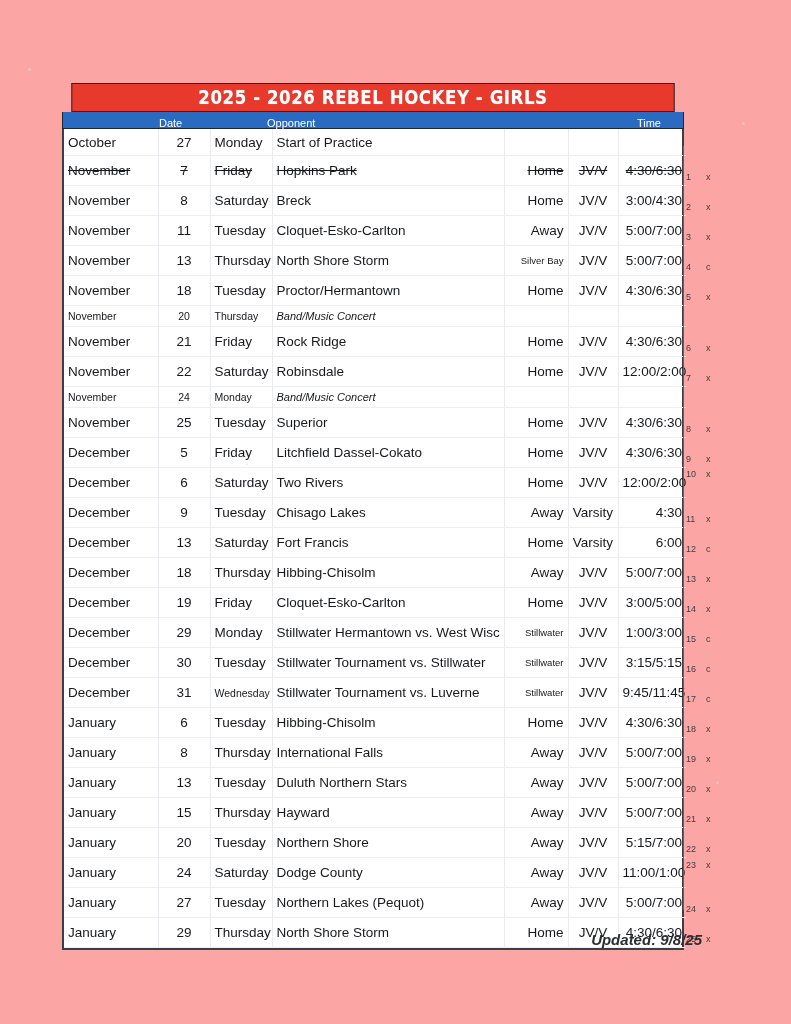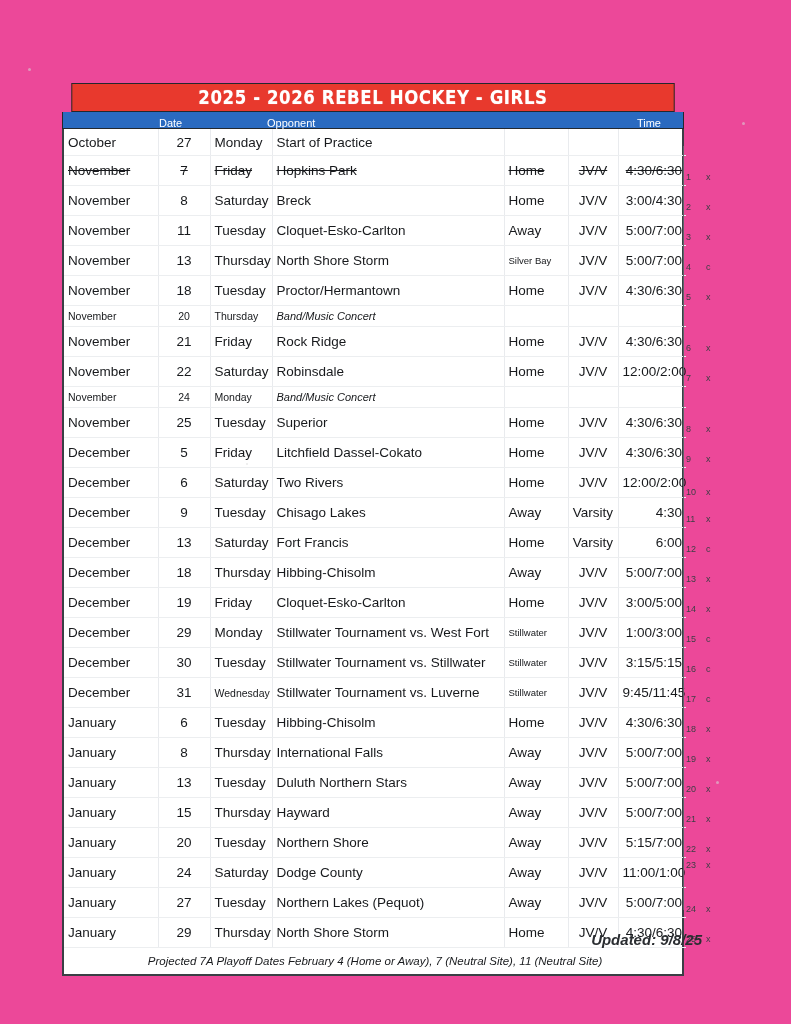--- a/index.html
+++ b/index.html
@@ -14,21 +14,21 @@
     font-family: "Liberation Sans", sans-serif;
     color: #1a1a1a;
     overflow: hidden;
   }
 
   
   #sheet {
     position: absolute;
     left: 0; top: 0;
     width: 791px; height: 1024px;
-    background: #ec4899;
+    background: #fca5a5;
   }
 
   
   #doc {
     position: absolute;
     left: 62px;
     top: 83px;
     width: 622px;
   }
 
@@ -100,21 +100,21 @@
   col.c-wday  { width: 62px; }
   col.c-opp   { width: 232px; }
   col.c-loc   { width: 64px; }
   col.c-lvl   { width: 50px; }
   col.c-time  { width: 68px; }
 
   td.month { text-align: left; padding-left: 6px; }
   td.day   { text-align: center; }
   td.wday  { text-align: left; }
   td.opp   { text-align: left; padding-left: 4px; }
-  td.loc   { text-align: left; }
+  td.loc   { text-align: right; }
   td.lvl   { text-align: center; }
   td.time  { text-align: right; padding-right: 6px; }
 
   tr.game td { height: 29px; }
 
   
   tr.note td {
     height: 20px;
     font-size: 10.5px;
   }
@@ -377,21 +377,21 @@
               <td class="wday">Friday</td>
               <td class="opp">Cloquet-Esko-Carlton</td>
               <td class="loc">Home</td>
               <td class="lvl">JV/V</td>
               <td class="time">3:00/5:00</td>
             </tr>
             <tr class="game">
               <td class="month">December</td>
               <td class="day">29</td>
               <td class="wday">Monday</td>
-              <td class="opp">Stillwater Tournament vs. West Fort</td>
+              <td class="opp">Stillwater Hermantown vs. West Wisc</td>
               <td class="loc small">Stillwater</td>
               <td class="lvl">JV/V</td>
               <td class="time">1:00/3:00</td>
             </tr>
             <tr class="game">
               <td class="month">December</td>
               <td class="day">30</td>
               <td class="wday">Tuesday</td>
               <td class="opp">Stillwater Tournament vs. Stillwater</td>
               <td class="loc small">Stillwater</td>
@@ -472,23 +472,20 @@
             </tr>
             <tr class="game">
               <td class="month">January</td>
               <td class="day">29</td>
               <td class="wday">Thursday</td>
               <td class="opp">North Shore Storm</td>
               <td class="loc">Home</td>
               <td class="lvl">JV/V</td>
               <td class="time">4:30/6:30</td>
             </tr>
-            <tr class="footnote">
-              <td colspan="7">Projected 7A Playoff Dates February 4 (Home or Away), 7 (Neutral Site), 11 (Neutral Site)</td>
-            </tr>
           </tbody>
       </table>
     </div>
 
   </div>
 
   <div id="margin-rule"></div>
   <div id="margin">
       <div class="mrow" style="top: 21.5px;">
         <span class="num">1</span>
@@ -519,21 +516,21 @@
         <span class="mark">x</span>
       </div>
       <div class="mrow" style="top: 273.5px;">
         <span class="num">8</span>
         <span class="mark">x</span>
       </div>
       <div class="mrow" style="top: 303.5px;">
         <span class="num">9</span>
         <span class="mark">x</span>
       </div>
-      <div class="mrow" style="top: 337px;">
+      <div class="mrow" style="top: 319px;">
         <span class="num">10</span>
         <span class="mark">x</span>
       </div>
       <div class="mrow" style="top: 363.5px;">
         <span class="num">11</span>
         <span class="mark">x</span>
       </div>
       <div class="mrow" style="top: 393.5px;">
         <span class="num">12</span>
         <span class="mark">c</span>

